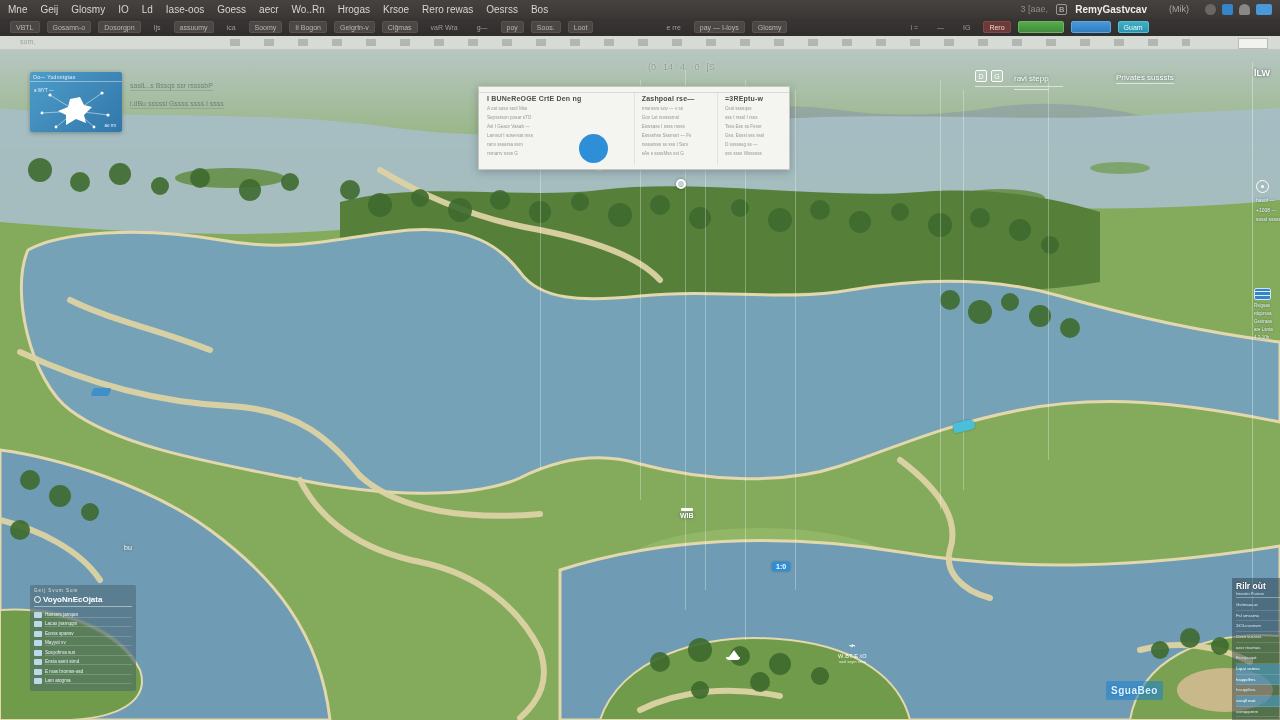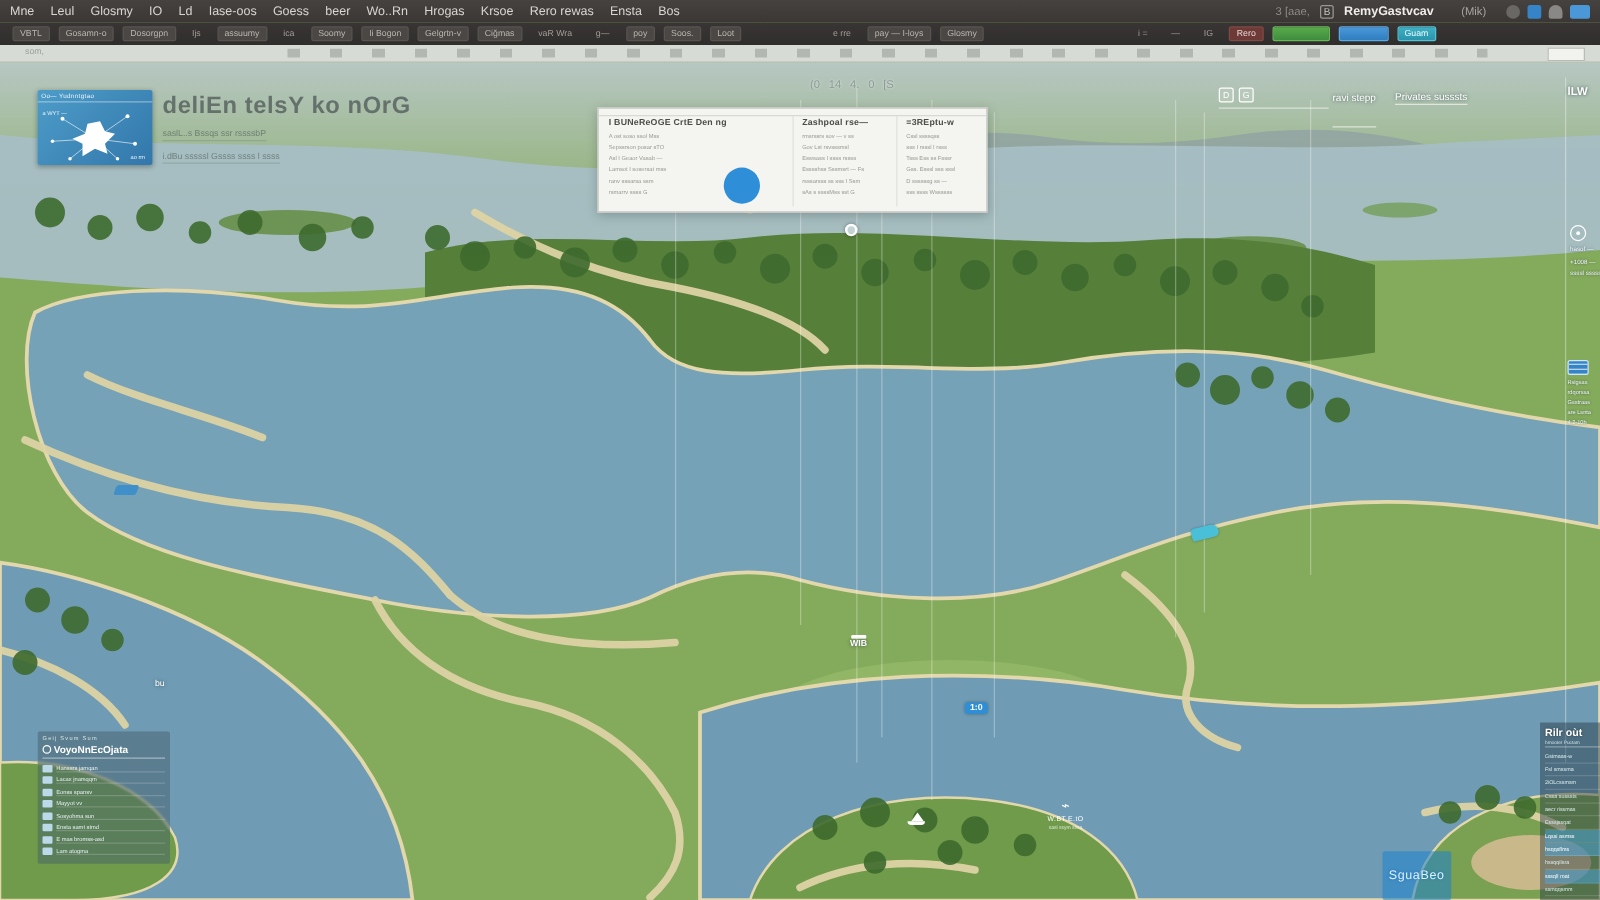--- a/index.html
+++ b/index.html
@@ -72,39 +72,39 @@
   .pcol .pl{font-size:4.6px;color:#9a9a94;line-height:1.95;white-space:nowrap}
   .pcol.c1{width:152px}.pcol.c2{width:86px;border-left:1px solid #e0e0dc;padding-left:7px}
   .pcol.c3{width:66px;border-left:1px solid #e0e0dc;padding-left:7px}
   .bluedot{position:absolute;left:100px;top:47px;width:29px;height:29px;border-radius:50%;background:#2e8fd8}
 
   
   .dg{left:975px;top:20px;display:flex;gap:4px}
   .dg .ic{width:12px;height:12px;border:1px solid #fff;border-radius:2px;color:#fff;font-size:7px;
     text-align:center;line-height:11px;background:rgba(255,255,255,.12)}
   .dgline{left:975px;top:36px;width:88px;height:1px;background:rgba(255,255,255,.55)}
-  .lab-ravi{left:1066px;top:24px;font-size:8px;border-bottom:1px solid rgba(255,255,255,.6);padding-bottom:18px}
+  .lab-ravi{left:1014px;top:24px;font-size:8px;border-bottom:1px solid rgba(255,255,255,.6);padding-bottom:6px}
   .lab-priv{left:1116px;top:23px;font-size:8px;border-bottom:1px solid rgba(255,255,255,.6);padding-bottom:1px}
   .lab-llw{left:1254px;top:18px;font-size:9px;font-weight:bold}
   .dotmark{left:676px;top:129px;width:10px;height:10px;border:2px solid #fff;border-radius:50%;
     background:rgba(255,255,255,.35);box-shadow:0 0 3px rgba(0,0,0,.4)}
   .lab-wib{left:680px;top:458px;font-size:7px;font-weight:bold;text-align:center}
   .lab-wib .bar{width:12px;height:3px;background:#fff;margin:0 auto 1px;border-radius:1px}
   .tag10{left:772px;top:512px;background:#2e8fd8;color:#fff;font-size:7px;font-weight:bold;
     padding:1px 4px;border-radius:2px;box-shadow:0 0 3px rgba(0,0,0,.35)}
   .boat{left:726px;top:600px;width:16px;height:10px}
   .boat .sail{width:0;height:0;border-left:5px solid transparent;border-right:5px solid transparent;
     border-bottom:7px solid #fff;margin-left:3px}
   .boat .hull{width:14px;height:3px;background:#fff;border-radius:0 0 4px 4px;margin-top:0}
   .lab-seti{left:838px;top:585px;text-align:center}
   .lab-seti .glyph{font-size:11px;color:#fff;transform:rotate(-8deg);display:inline-block}
   .lab-seti .t{font-size:5.5px;color:#fff;letter-spacing:.4px}
   .lab-seti .s{font-size:4px;color:rgba(255,255,255,.8)}
-  .lab-sgua{left:1106px;top:631px;font-size:10px;font-weight:normal;color:#dff2ff;
-    background:rgba(30,130,205,.55);padding:14px 5px;border-radius:2px;letter-spacing:.5px;
+  .lab-sgua{left:1106px;top:631px;font-size:10px;font-weight:bold;color:#dff2ff;
+    background:rgba(30,130,205,.55);padding:4px 5px;border-radius:2px;letter-spacing:.5px;
     text-shadow:0 0 2px #1470b8}
   .lab-bu{left:124px;top:494px;font-size:7px}
   .bluepatch{left:92px;top:338px;width:18px;height:8px;background:#3f8fc8;border-radius:2px;transform:skewX(-20deg)}
   .cyanboat{left:953px;top:371px;width:22px;height:10px;background:#49c0d8;border-radius:3px 6px 4px 2px;
     transform:rotate(-14deg);box-shadow:0 0 2px rgba(0,0,0,.3)}
 
   
   .re1{left:1256px;top:130px;width:60px}
   .re1 .qic{width:13px;height:13px;border:1.5px solid #fff;border-radius:50%;position:relative;margin-bottom:3px}
   .re1 .qic:after{content:"";position:absolute;left:4px;top:4px;width:3px;height:3px;background:#fff;border-radius:50%}
@@ -131,32 +131,32 @@
   .filter .ti{font-size:8.5px;font-weight:bold;color:#fff;white-space:nowrap;text-shadow:0 0 2px rgba(0,0,0,.5)}
   .filter .su{font-size:3.8px;color:#cfe0e4;margin:1px 0 2px;white-space:nowrap;border-bottom:1px solid rgba(255,255,255,.35);padding-bottom:1px}
   .frow{font-size:4.3px;color:#dcebee;line-height:2.25;white-space:nowrap;border-bottom:1px solid rgba(255,255,255,.14)}
   .frow.hi{background:rgba(70,165,225,.5);color:#fff;border-radius:1px}
 </style>
 </head>
 <body>
 
 <div class="menubar">
   <span class="mi">Mne</span>
-  <span class="mi">Leul</span>
+  <span class="mi">Geij</span>
   <span class="mi">Glosmy</span>
   <span class="mi">IO</span>
   <span class="mi">Ld</span>
   <span class="mi">Iase-oos</span>
   <span class="mi">Goess</span>
-  <span class="mi">beer</span>
+  <span class="mi">aecr</span>
   <span class="mi">Wo..Rn</span>
   <span class="mi">Hrogas</span>
   <span class="mi">Krsoe</span>
   <span class="mi">Rero  rewas</span>
-  <span class="mi">Ensta</span>
+  <span class="mi">Oesrss</span>
   <span class="mi">Bos</span>
   <span class="spacer"></span>
   <span class="faint">3  [aae,</span>
   <span class="badge">B</span>
   <span class="user">RemyGastvcav</span>
   <span class="note">(Mik)</span>
   <span class="mb-ic" style="background:#6a6865;border-radius:50%"></span>
   <span class="mb-ic" style="background:#3584c8"></span>
   <span class="mb-ic" style="background:#8a8886;border-radius:50% 50% 2px 2px"></span>
   <span class="mb-ic" style="background:#4a98d8;border-radius:2px;width:16px"></span>
@@ -316,21 +316,20 @@
       <circle cx="64" cy="42" r="1.4"></circle>
           <circle cx="26" cy="42" r="1.4"></circle>
           <circle cx="12" cy="28" r="1.4"></circle>
         </g>
     </svg>
     <div class="corner">a WYT —</div>
     <div class="bottom">ao rm</div>
   </div>
 
   <div class="ov heading">
-    <div class="t">deliEn telsY ko nOrG</div>
     <div><span class="l">saslL..s Bssqs ssr rssssbP</span></div>
     <div><span class="l">i.dBu sssssl Gssss ssss l ssss</span></div>
     <div class="badge2">fam</div>
   </div>
 
   <div class="ov floaticons">
     <span>(0</span>
     <span>14</span>
     <span>4.</span>
     <span>0</span>

